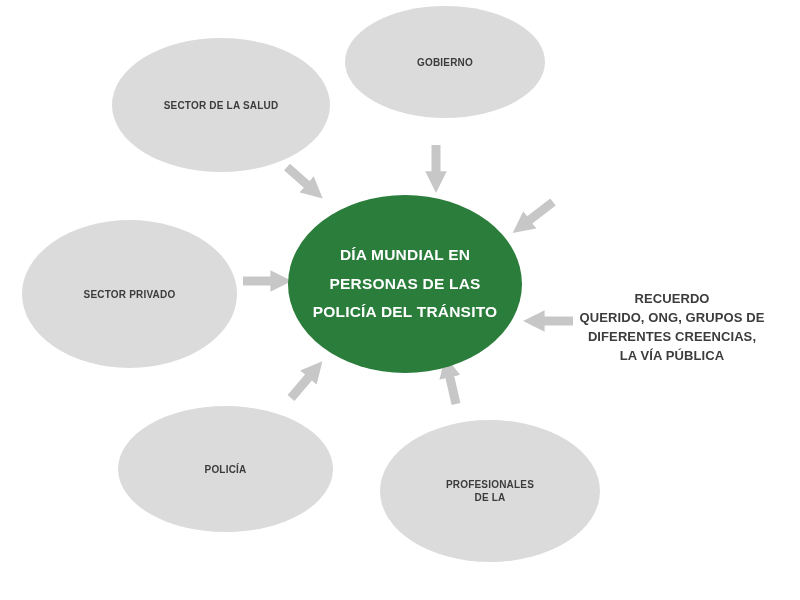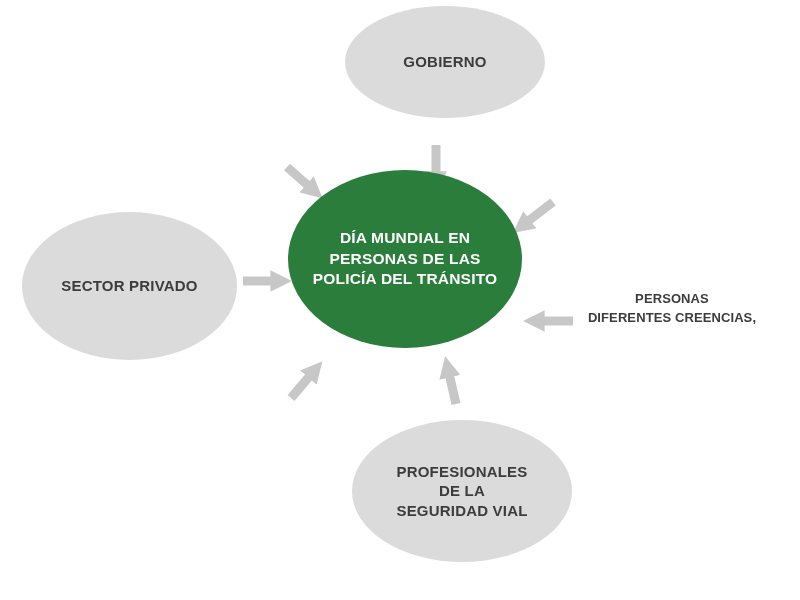--- a/index.html
+++ b/index.html
@@ -14,40 +14,40 @@
     position:absolute;
     background:#dbdbdb;
     border-radius:50%;
     display:flex;
     flex-direction:column;
     align-items:center;
     justify-content:center;
     text-align:center;
     font-weight:700;
     color:#3c3c3c;
-    font-size:15px;
+    font-size:10px;
     letter-spacing:.2px;
     line-height:1.3;
     padding:0 14px;
     box-sizing:border-box;
   }
   .ellipse.center{
     background:#2b7d3c;
     color:#ffffff;
     font-size:15.5px;
     line-height:1.35;
     z-index:2;
   }
   .node-gobierno{left:345px;top:6px;width:200px;height:112px;}
   .node-salud{left:112px;top:38px;width:218px;height:134px;}
   .node-medios{left:523px;top:108px;width:215px;height:138px;}
-  .node-privado{left:22px;top:212px;width:215px;height:148px;}
+  .node-privado{left:22px;top:220px;width:215px;height:148px;}
   .node-policia{left:118px;top:406px;width:215px;height:126px;}
-  .node-profesionales{left:352px;top:420px;width:220px;height:142px;}
-  .node-center{left:288px;top:170px;width:234px;height:178px;}
+  .node-profesionales{left:380px;top:420px;width:220px;height:142px;}
+  .node-center{left:288px;top:195px;width:234px;height:178px;gap:8px;}
   .text-block{
     position:absolute;
     left:562px;top:290px;width:220px;
     text-align:center;
     font-weight:700;
     color:#3c3c3c;
     font-size:13px;
     line-height:1.45;
     letter-spacing:.1px;
   }
@@ -75,36 +75,43 @@
     <line x1="243" y1="281" x2="279" y2="281" stroke="#c7c7c7" stroke-width="9" marker-end="url(#ah)"></line>
     <line x1="573" y1="321" x2="536" y2="321" stroke="#c7c7c7" stroke-width="9" marker-end="url(#ah)"></line>
     <line x1="291" y1="398" x2="314" y2="371" stroke="#c7c7c7" stroke-width="9" marker-end="url(#ah)"></line>
     <line x1="456" y1="404" x2="448" y2="369" stroke="#c7c7c7" stroke-width="9" marker-end="url(#ah)"></line>
   </svg>
 
   <div class="ellipse node-gobierno">
     <span>GOBIERNO</span>
   </div>
 
+  <div class="ellipse node-salud">
+    <span>SECTOR DE LA SALUD</span>
+  </div>
 
 
   <div class="ellipse node-privado">
     <span>SECTOR PRIVADO</span>
   </div>
 
+  <div class="ellipse node-policia">
+    <span>POLICÍA</span>
+  </div>
 
   <div class="ellipse node-profesionales">
     <span>PROFESIONALES</span>
     <span>DE LA</span>
-    <span>SEGURIDAD VIAL</span>
   </div>
 
   <div class="text-block">
-    <div>PERSONAS</div>
+    <div>RECUERDO</div>
+    <div>QUERIDO, ONG, GRUPOS DE</div>
     <div>DIFERENTES CREENCIAS,</div>
+    <div>LA VÍA PÚBLICA</div>
   </div>
 
   <div class="ellipse center node-center">
     <span>DÍA MUNDIAL EN</span>
     <span>PERSONAS DE LAS</span>
     <span>POLICÍA DEL TRÁNSITO</span>
   </div>
 
 </div>
 

